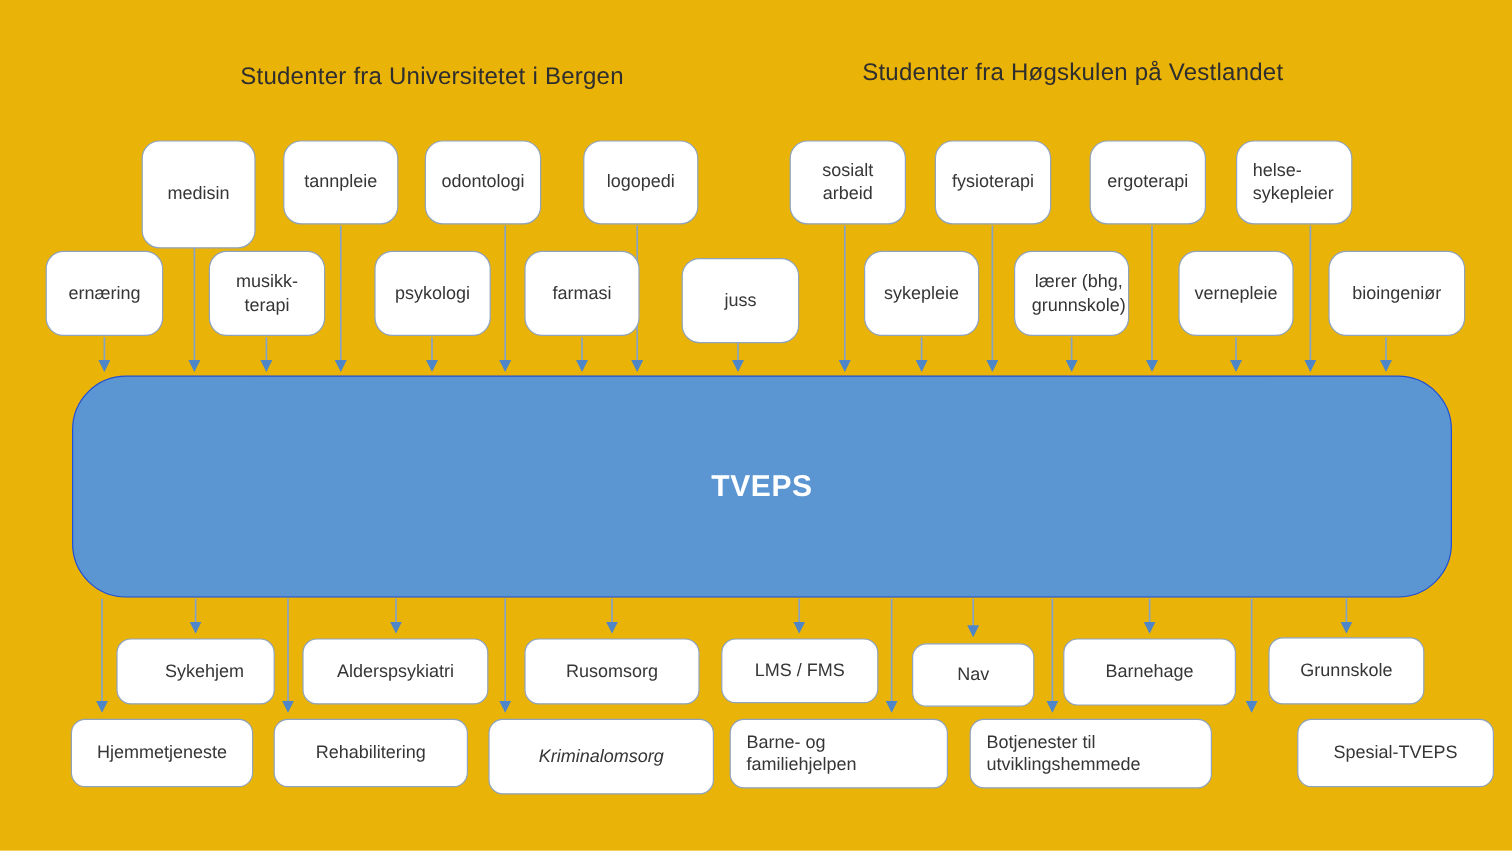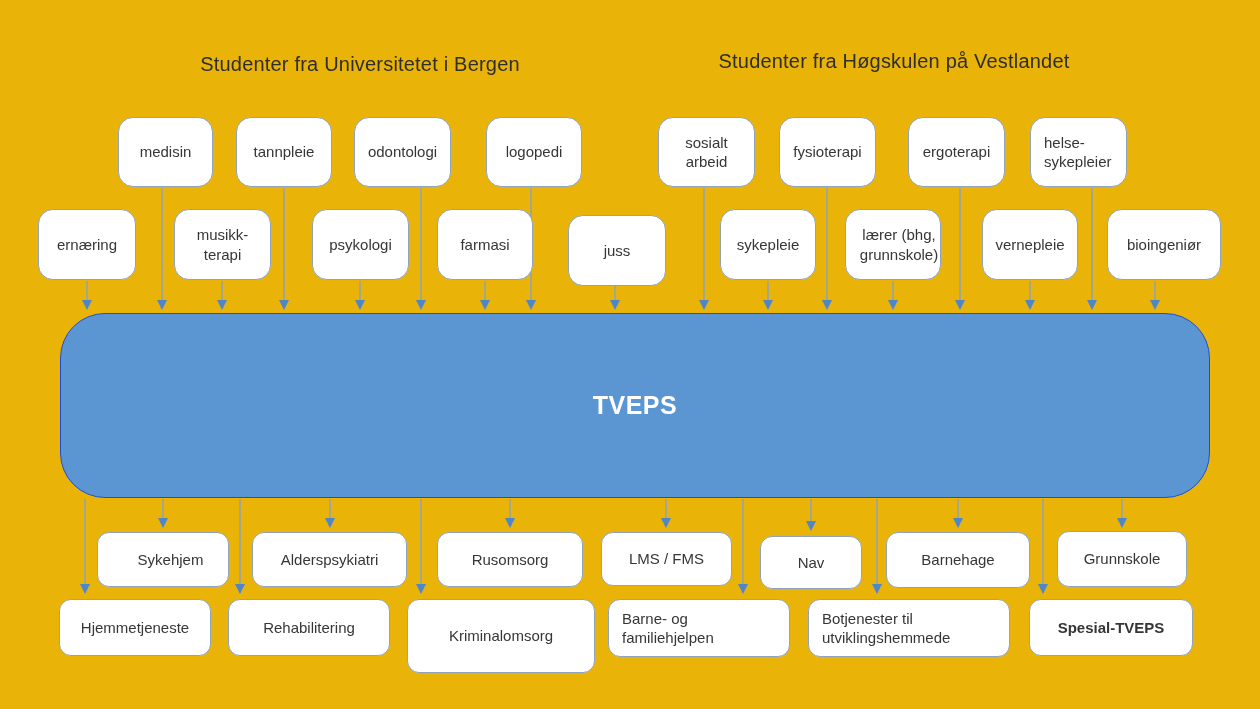--- a/index.html
+++ b/index.html
@@ -72,21 +72,21 @@
 
       <line x1="85" y1="499" x2="85" y2="593" marker-end="url(#ah)"></line>
       <line x1="240" y1="499" x2="240" y2="593" marker-end="url(#ah)"></line>
       <line x1="421" y1="499" x2="421" y2="593" marker-end="url(#ah)"></line>
       <line x1="743" y1="499" x2="743" y2="593" marker-end="url(#ah)"></line>
       <line x1="877" y1="499" x2="877" y2="593" marker-end="url(#ah)"></line>
       <line x1="1043" y1="499" x2="1043" y2="593" marker-end="url(#ah)"></line>
     </g>
   </svg>
 
-  <div class="node" style="left:118px;top:117px;width:95px;height:70px;">medisin</div>
+  <div class="node" style="left:118px;top:117px;width:95px;height:90px;">medisin</div>
   <div class="node" style="left:236px;top:117px;width:96px;height:70px;">tannpleie</div>
   <div class="node" style="left:354px;top:117px;width:97px;height:70px;">odontologi</div>
   <div class="node" style="left:486px;top:117px;width:96px;height:70px;">logopedi</div>
 
   <div class="node" style="left:658px;top:117px;width:97px;height:70px;">sosialt
 arbeid</div>
   <div class="node" style="left:779px;top:117px;width:97px;height:70px;">fysioterapi</div>
   <div class="node" style="left:908px;top:117px;width:97px;height:70px;">ergoterapi</div>
   <div class="node align-left" style="left:1030px;top:117px;width:97px;height:70px;">helse-
 sykepleier</div>
@@ -111,20 +111,20 @@
   <div class="node small-r" style="left:97px;top:532px;width:132px;height:55px;padding-left:15px;">Sykehjem</div>
   <div class="node small-r" style="left:252px;top:532px;width:155px;height:55px;">Alderspsykiatri</div>
   <div class="node small-r" style="left:437px;top:532px;width:146px;height:55px;">Rusomsorg</div>
   <div class="node small-r" style="left:601px;top:532px;width:131px;height:54px;">LMS / FMS</div>
   <div class="node small-r" style="left:760px;top:536px;width:102px;height:53px;">Nav</div>
   <div class="node small-r" style="left:886px;top:532px;width:144px;height:56px;">Barnehage</div>
   <div class="node small-r" style="left:1057px;top:531px;width:130px;height:56px;">Grunnskole</div>
 
   <div class="node small-r" style="left:59px;top:599px;width:152px;height:57px;">Hjemmetjeneste</div>
   <div class="node small-r" style="left:228px;top:599px;width:162px;height:57px;">Rehabilitering</div>
-  <div class="node small-r" style="left:407px;top:599px;width:188px;height:74px;">Kriminalomsorg</div>
+  <div class="node small-r" style="left:407px;top:599px;width:188px;height:63px;font-style:italic;">Kriminalomsorg</div>
   <div class="node small-r align-left" style="left:608px;top:599px;width:182px;height:58px;">Barne- og
 familiehjelpen</div>
   <div class="node small-r align-left" style="left:808px;top:599px;width:202px;height:58px;">Botjenester til
 utviklingshemmede</div>
-  <div class="node small-r" style="left:1029px;top:599px;width:164px;height:57px;font-weight:bold;">Spesial-TVEPS</div>
+  <div class="node small-r" style="left:1081px;top:599px;width:164px;height:57px;">Spesial-TVEPS</div>
 
 </div>
 
 </body></html>

